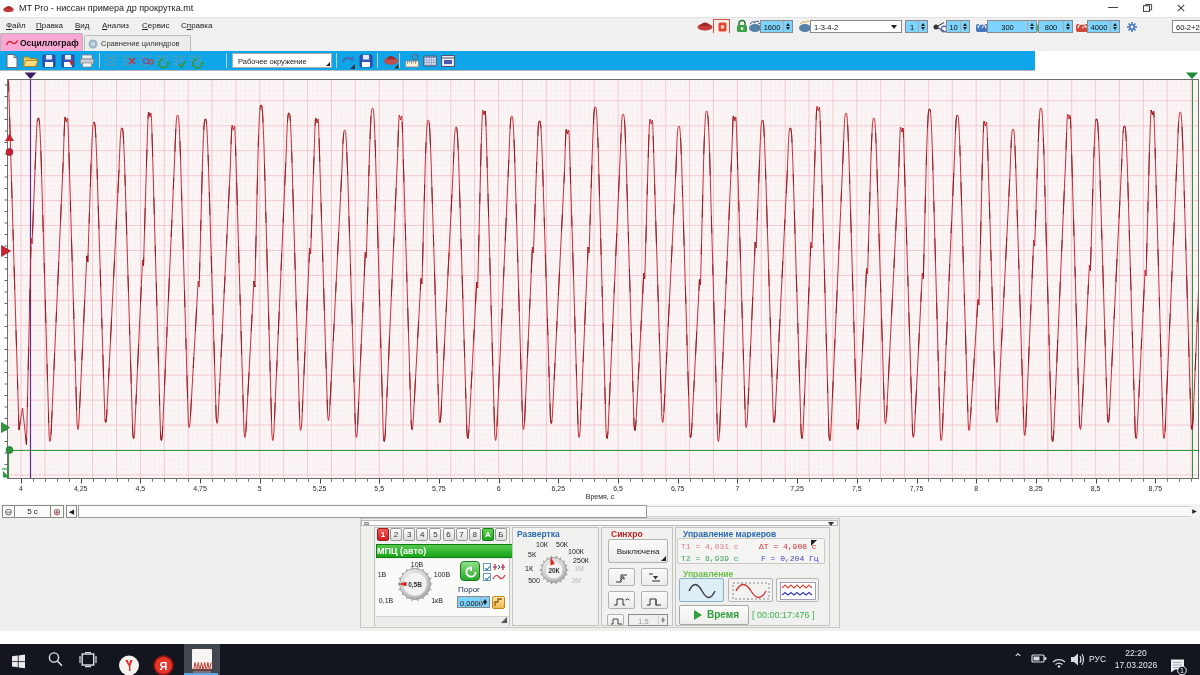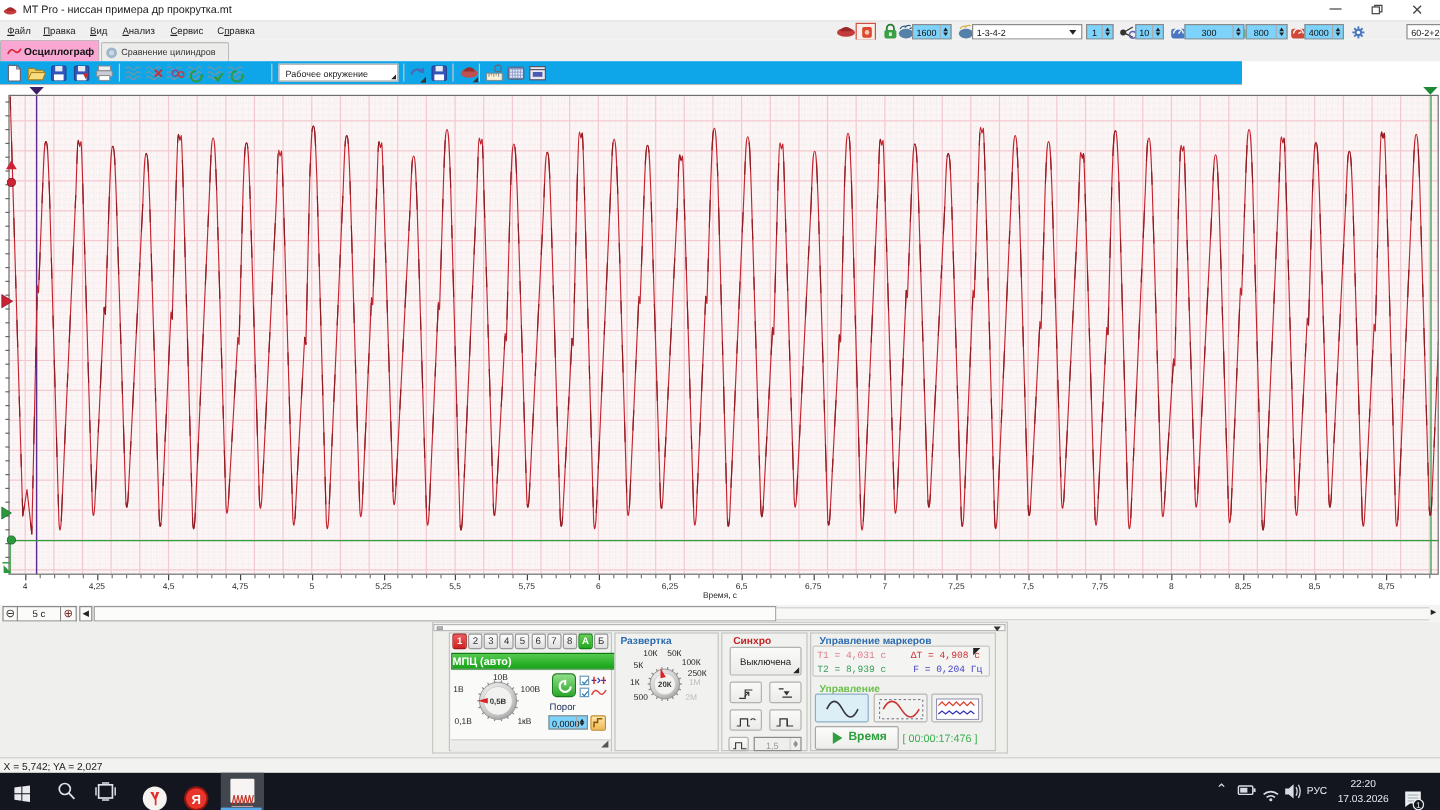--- a/index.html
+++ b/index.html
@@ -1006,23 +1006,20 @@
           </svg>
   </div>
   <div style="position:absolute;left:3px;top:77px;width:70px;height:20px;background:linear-gradient(#fcfcfa,#ededeb);border:1px solid #a8a8a6;border-radius:2px;">
    <div style="position:absolute;left:14px;top:4px;width:0;height:0;border-top:5px solid transparent;border-bottom:5px solid transparent;border-left:8px solid #2e9e3e;"></div>
    <div style="position:absolute;left:27px;top:3px;font-size:10px;font-weight:bold;color:#2e9e3e;">Время</div>
   </div>
   <div style="position:absolute;left:76px;top:82px;font-size:9px;color:#3cb050;">[ 00:00:17:476 ]</div>
  </div>
 </div>
 
-<div id="statusbar" class="abs">
-      <span>X = 5,742; YA = 2,027</span>
-    </div>
 
 <div id="taskbar" class="abs">
  <svg class="tbi" style="left:12px;top:0" width="13" height="31" viewBox="0 0 13 31">
         <g fill="#e8eaee">
           <path d="M0 12.3 L5.8 11.5 V17 H0z"></path>
           <path d="M6.6 11.4 L13 10.5 V17 H6.6z"></path>
           <path d="M0 17.8 H5.8 V23.3 L0 22.5z"></path>
           <path d="M6.6 17.8 H13 V24.3 L6.6 23.4z"></path>
         </g>
       </svg>

